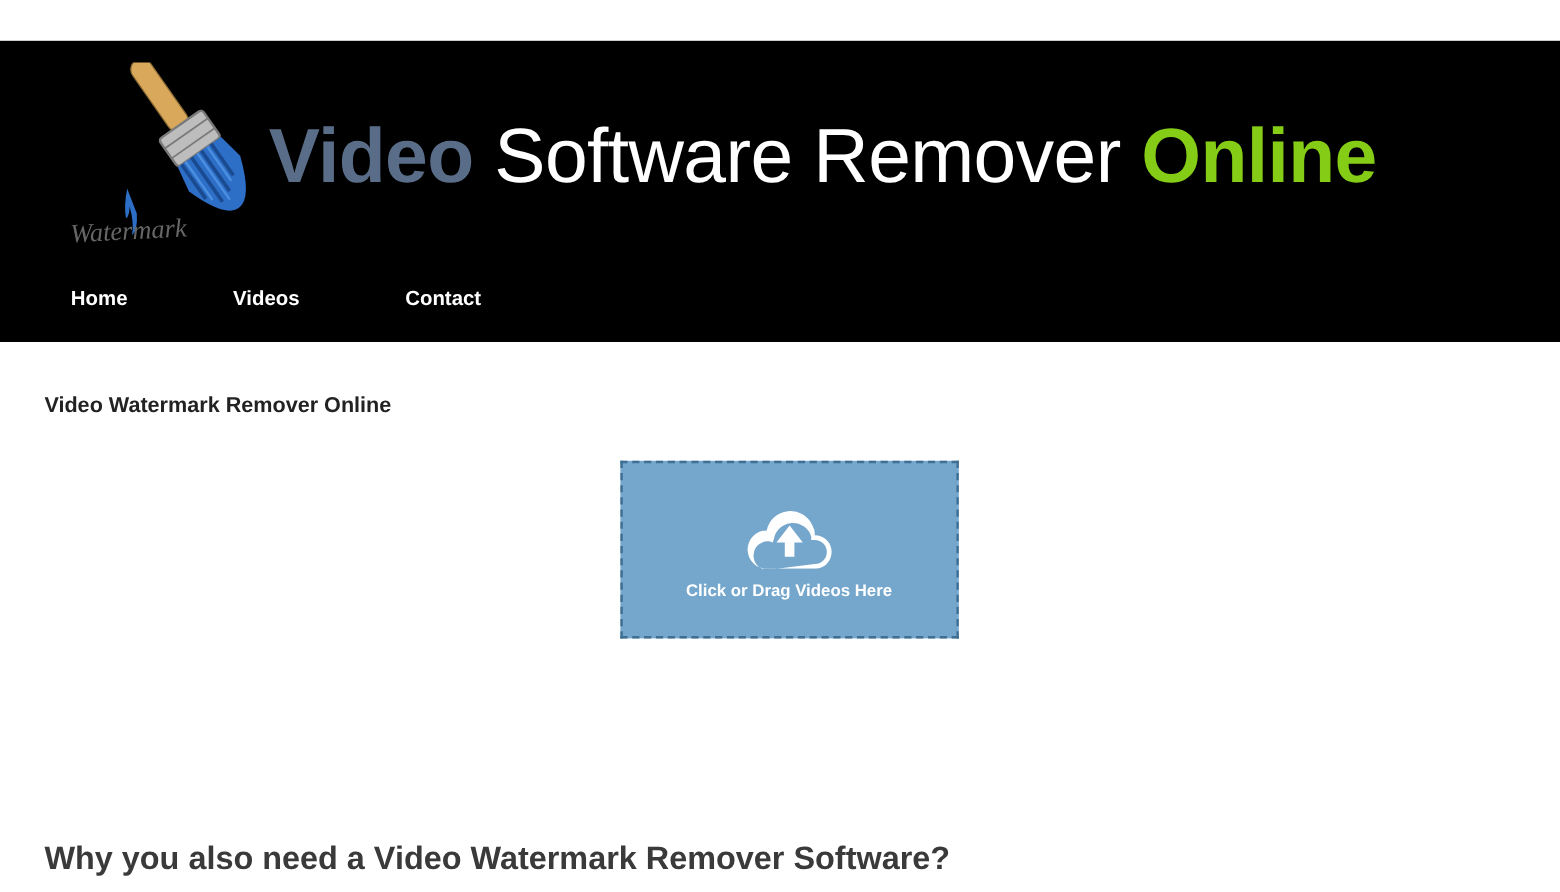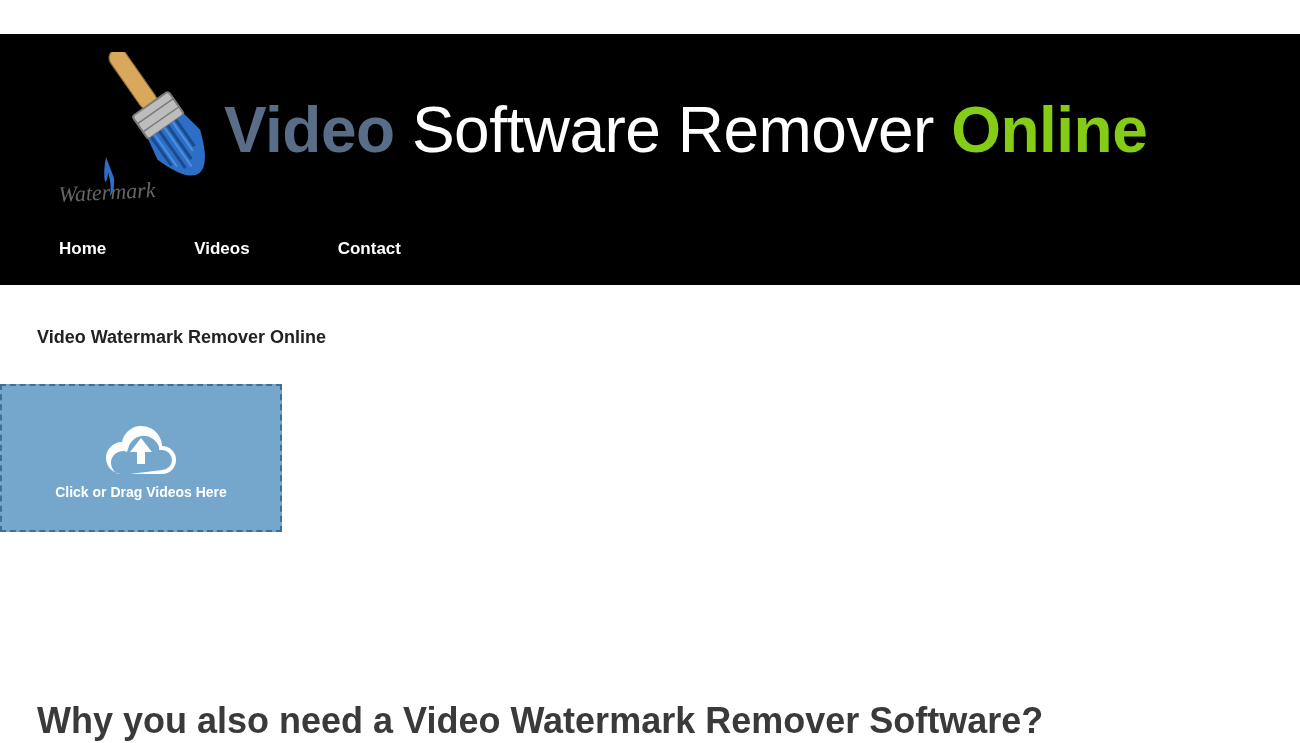--- a/index.html
+++ b/index.html
@@ -57,21 +57,23 @@
       padding: 8px 15px;
     }
     .page-title {
       font-size: 18px;
       font-weight: 700;
       color: #222;
       margin: 42px 0 0 37px;
     }
     .drop-wrapper {
       display: flex;
+      justify-content: center;
       margin-top: 36px;
+      margin-left: 15px;
     }
     .drop-zone {
       width: 282px;
       height: 148px;
       background: #75a7cd;
       border: 2px dashed #3f7094;
       display: flex;
       flex-direction: column;
       align-items: center;
       justify-content: center;
@@ -81,21 +83,21 @@
       width: 78px;
       height: 58px;
       margin-bottom: 10px;
     }
     .drop-text {
       color: #fff;
       font-size: 14px;
       font-weight: 600;
     }
     .why-heading {
-      font-size: 36px;
+      font-size: 27px;
       font-weight: 700;
       color: #3a3a3a;
       margin: 168px 0 0 37px;
     }
   </style>
 </head>
 <body>
 
 <div class="header-black">
   <div class="logo-row">

